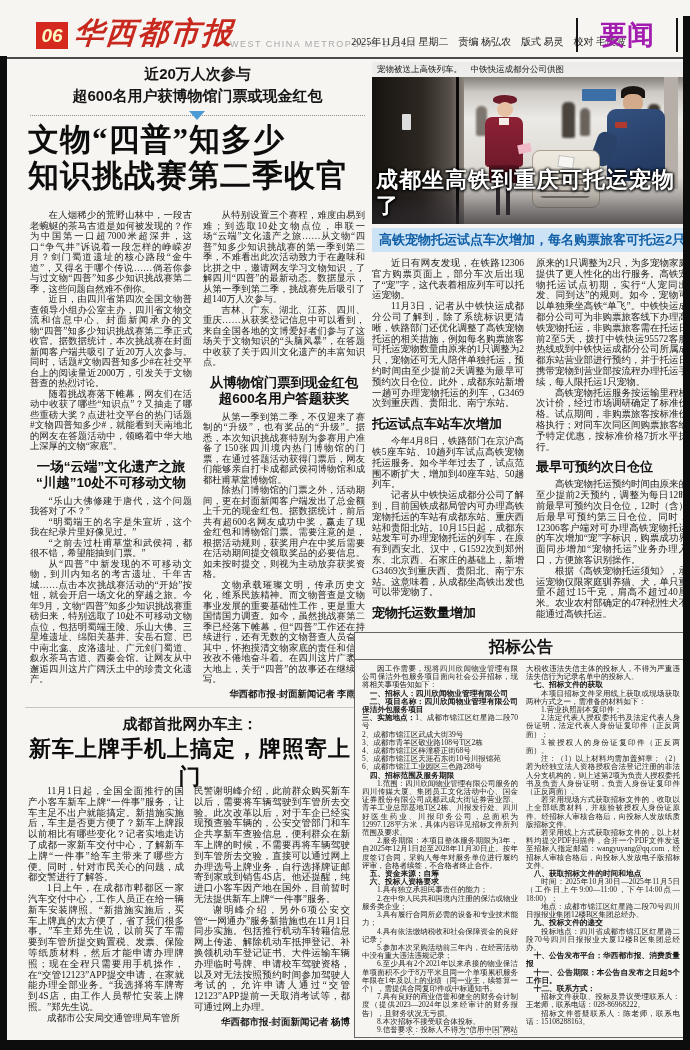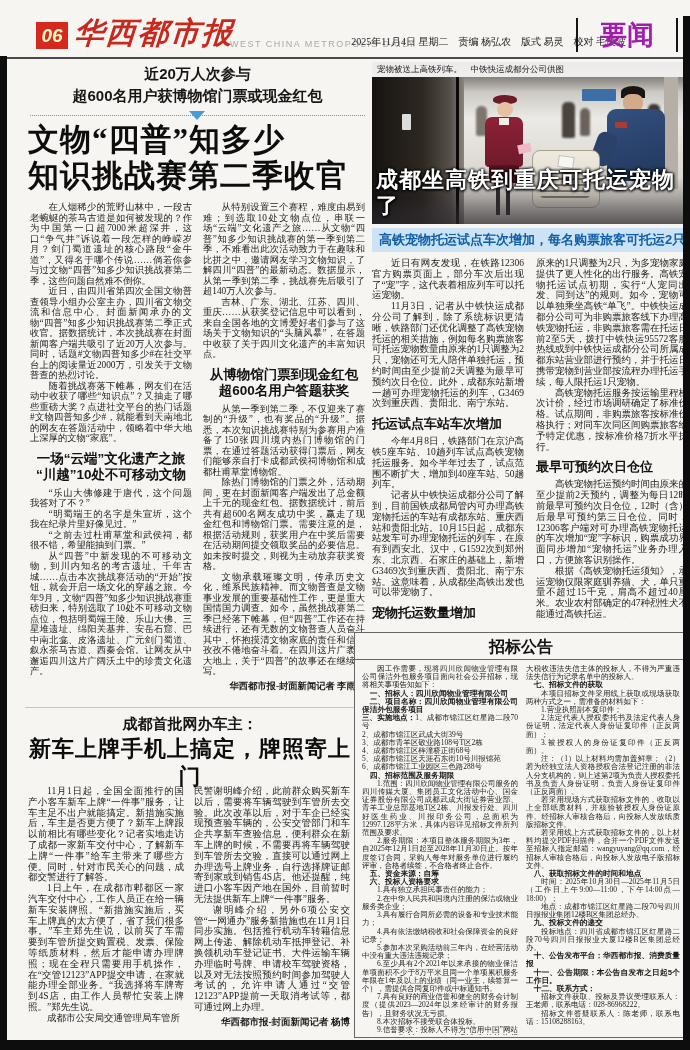--- a/index.html
+++ b/index.html
@@ -34,21 +34,21 @@
 
   
   .kicker{left:30px;width:335px;text-align:center;font:bold 15px/20px "Liberation Sans",sans-serif;color:#161616;}
   #h-kicker1{top:64px;} #h-kicker2{top:86px;}
   #dotrule{left:30px;top:115px;width:335px;border-top:1px dotted #8f8f8f;}
   #tri{left:189px;top:111px;width:0;height:0;border-left:8px solid transparent;
        border-right:8px solid transparent;border-top:9px solid #4a9bd5;}
   .bighead{left:28px;width:339px;font:bold 31px/36px "Liberation Serif",serif;
            color:#0d0d0d;letter-spacing:1px;}
   #h-head1{top:122px;} #h-head2{top:158px;}
-  .heritage-col{font-size:9.3px;line-height:10.5px;top:202px;height:502px;}
+  .heritage-col{font-size:9.3px;line-height:10.5px;top:210px;height:502px;}
   #h-col1{left:30px;width:162px;} #h-col2{left:203px;width:162px;}
   .heritage-col .ln.h{text-align:center;font-size:13.5px;line-height:15px;margin:7px 0 1px;}
   .heritage-col .ln.h + .ln.h{margin:0 0 6px;}
 
   
   #photo{left:372px;top:62px;width:316px;height:162px;overflow:hidden;background:#ddd;}
   .ph{position:absolute;}
   #ph-bg{inset:0;background:linear-gradient(180deg,#a8a49e 0%,#eceae6 35%,#d8d4ce 75%,#cfcabf 100%);}
   #ph-ceiling{left:0;top:15px;width:100%;height:15px;background:linear-gradient(#6b655e,rgba(107,101,94,0));opacity:.65;}
   #ph-sign1{left:210px;top:27px;width:34px;height:12px;background:#3c6fa6;border-radius:1px;}

